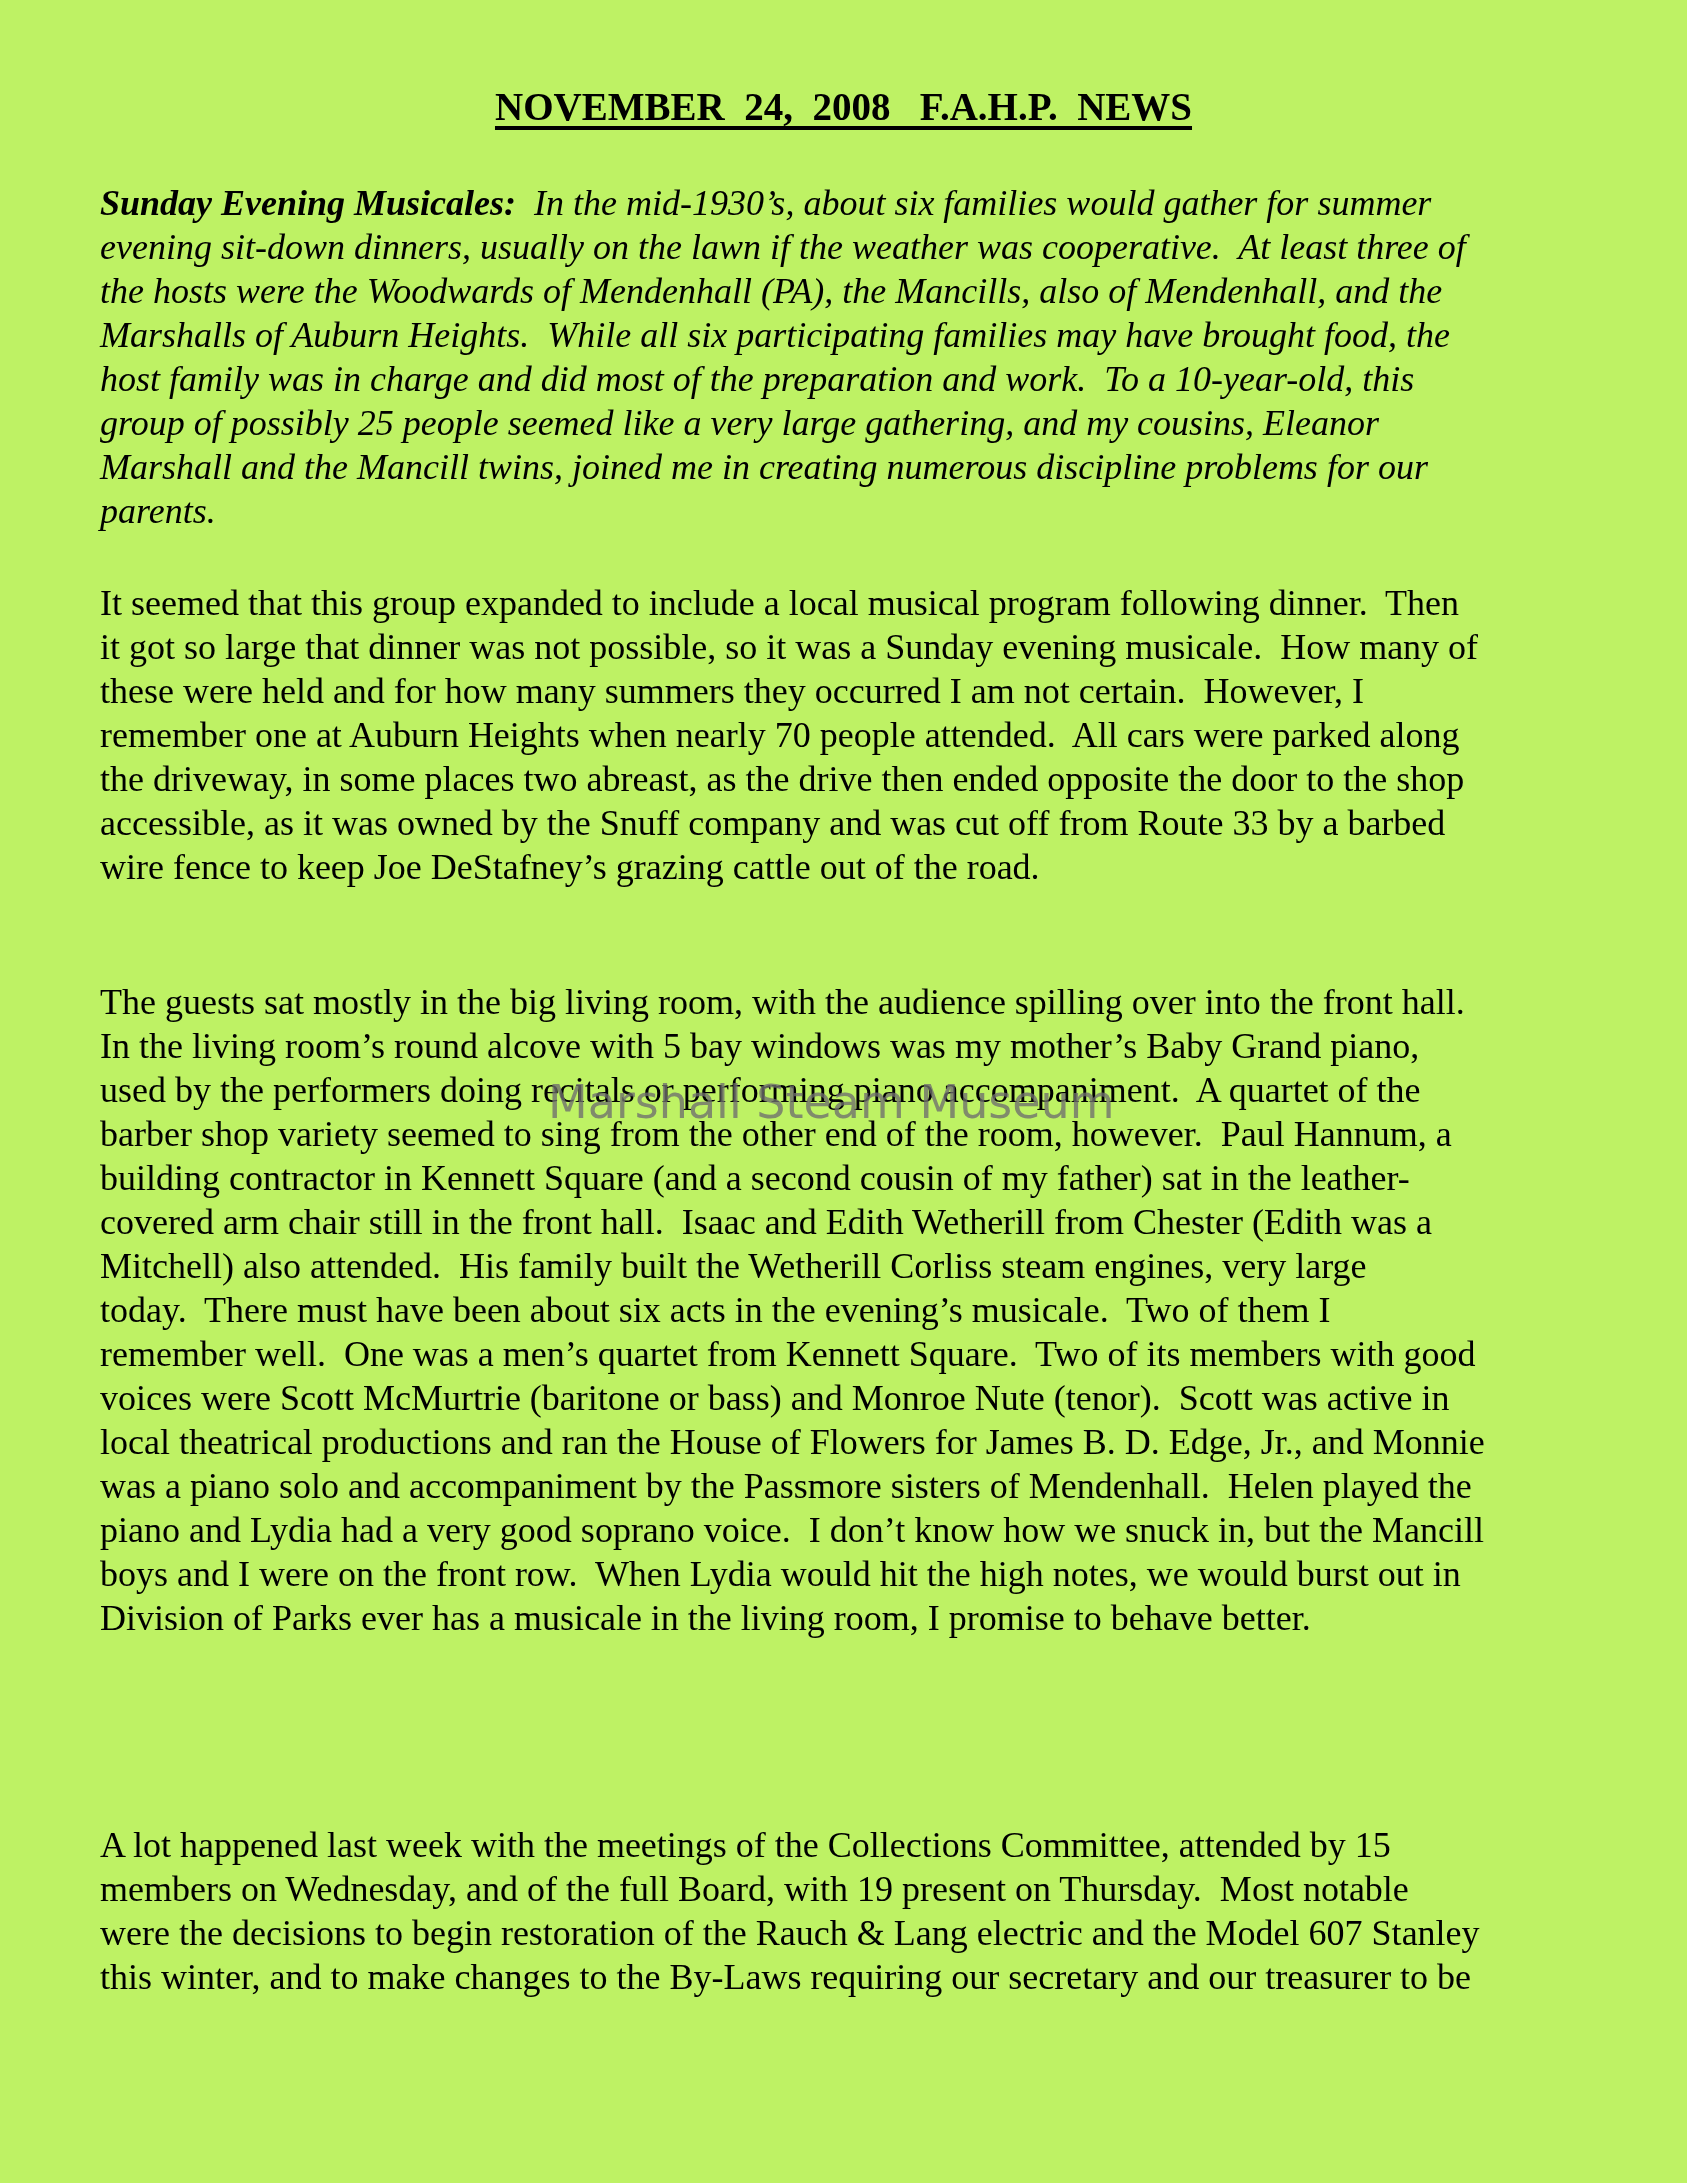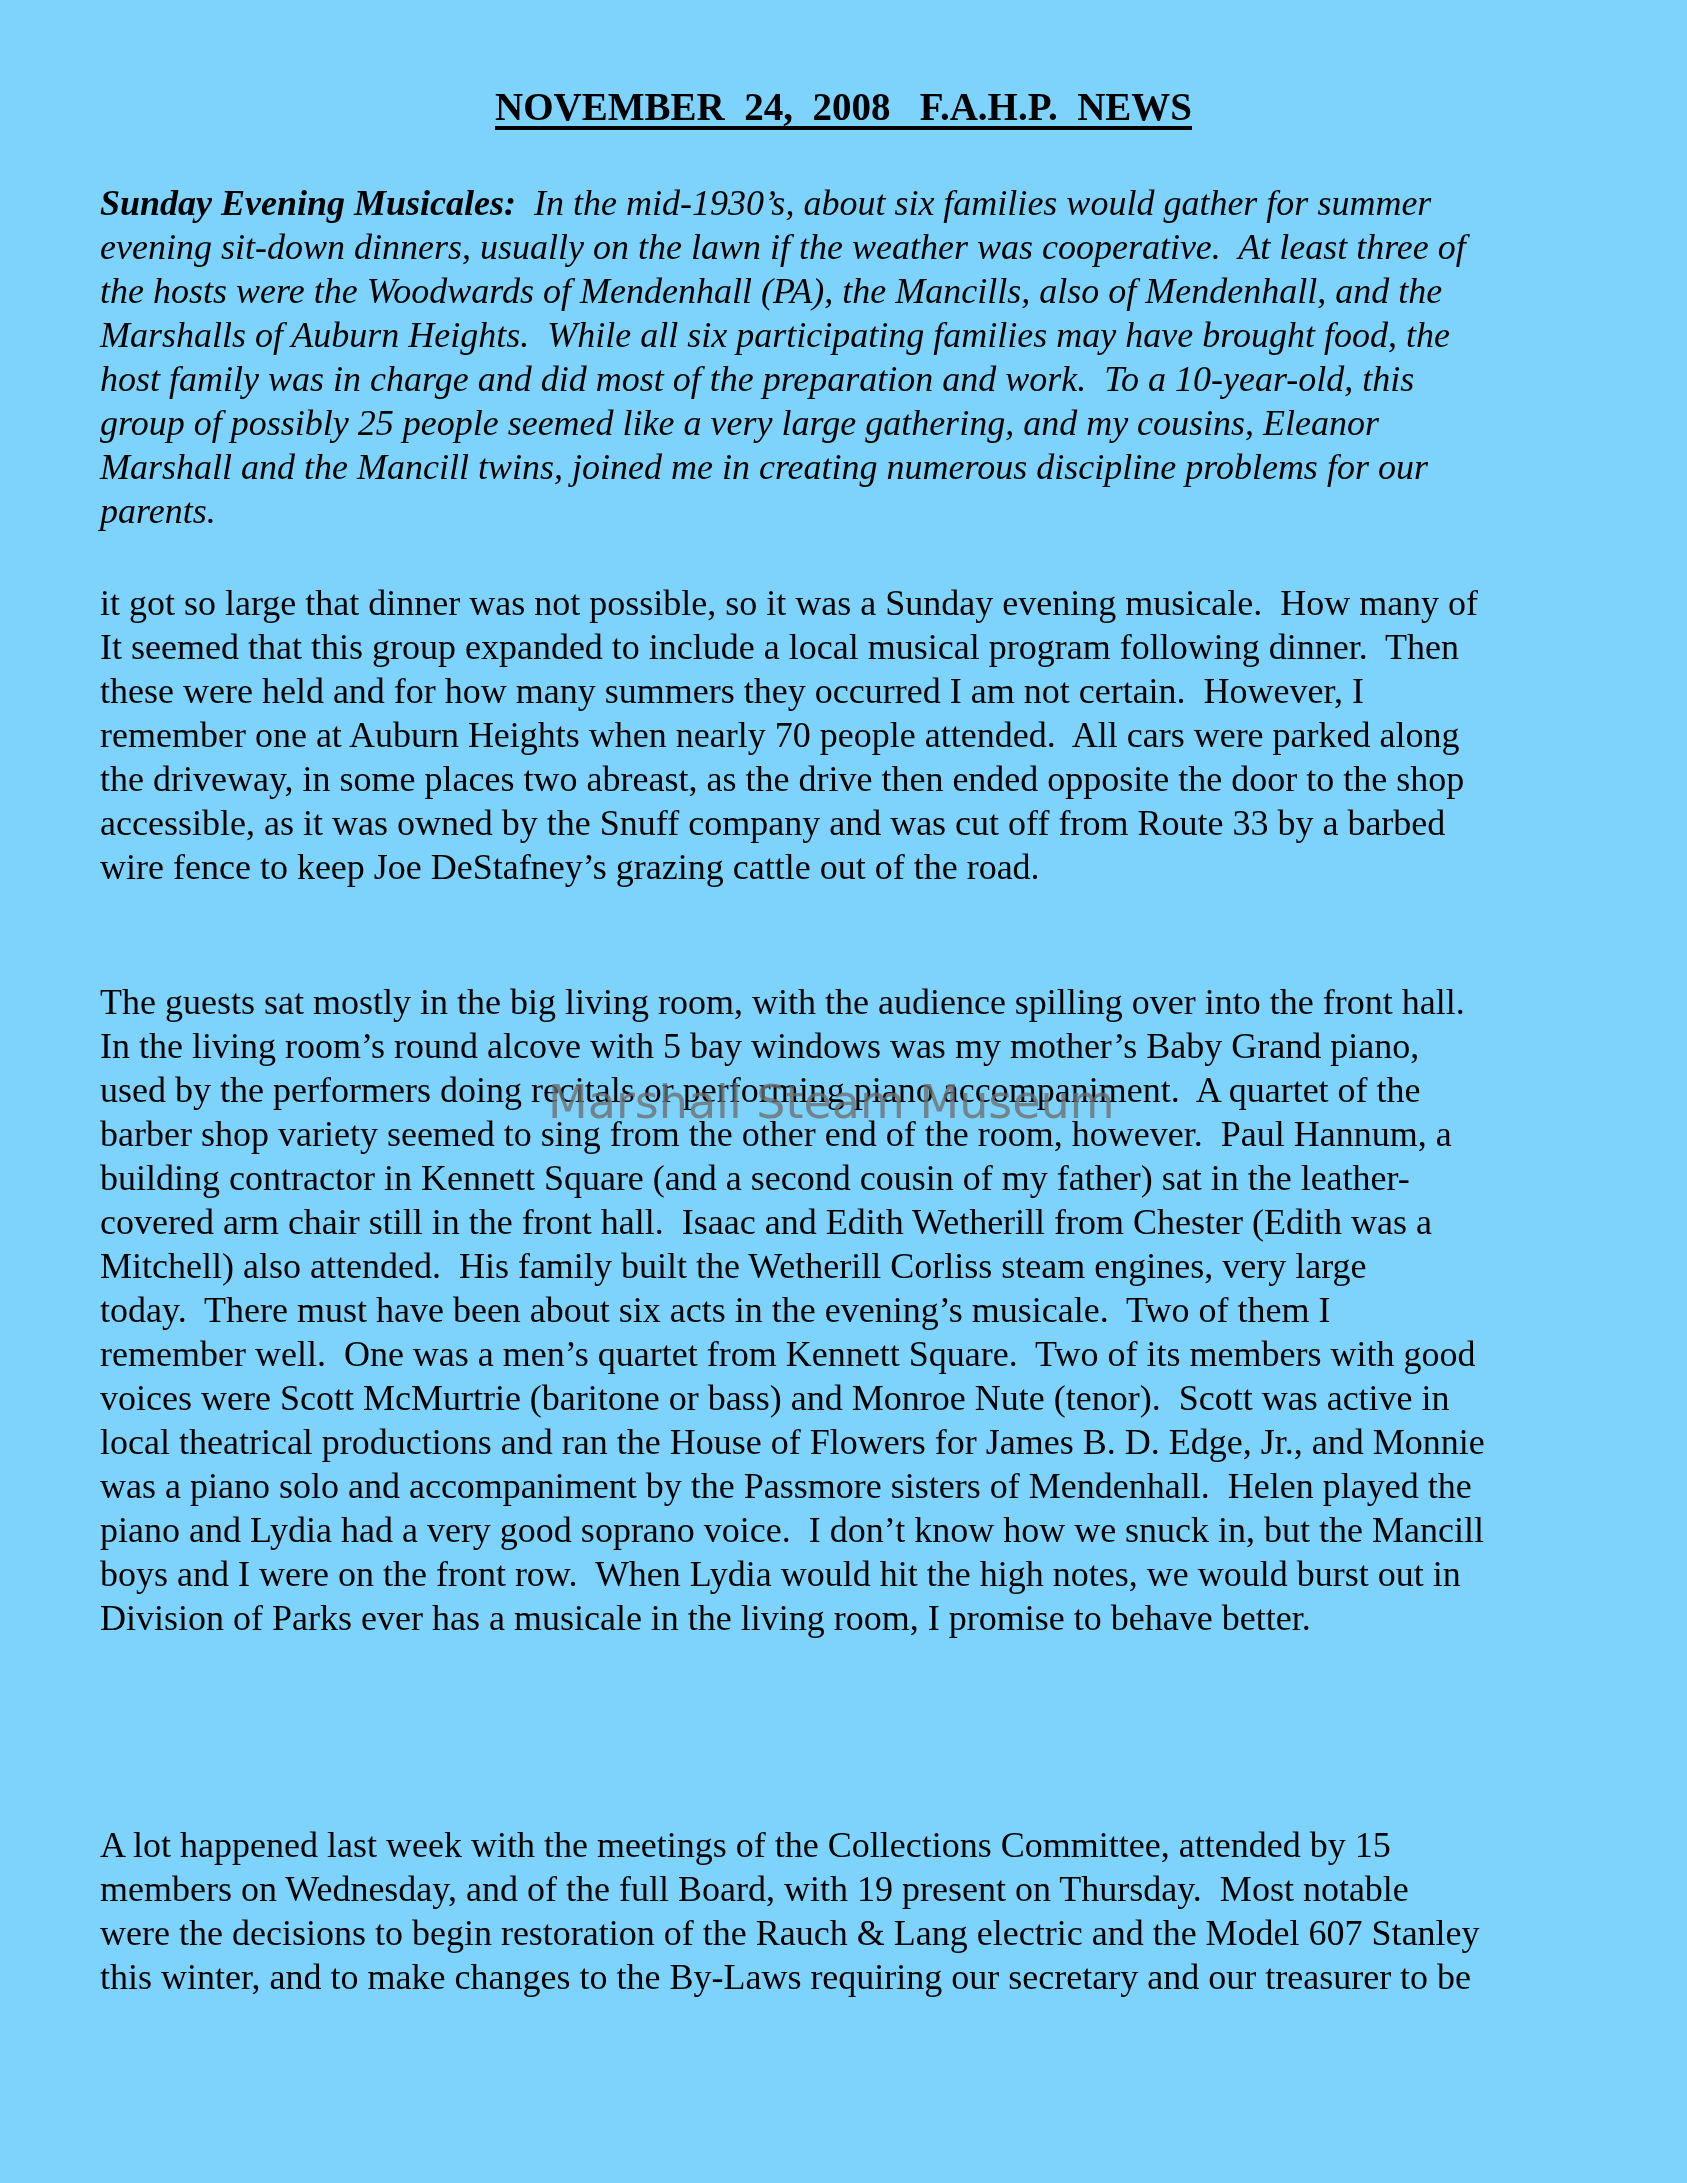--- a/index.html
+++ b/index.html
@@ -14,21 +14,21 @@
       overflow: hidden;
       font-family: "Liberation Serif", "DejaVu Serif", serif;
       color: #000000;
     }
     .page {
       position: absolute;
       left: 0;
       top: 0;
       width: 1687px;
       height: 2183px;
-      background: #7dd3fc;
+      background: #bef264;
     }
     .title {
       position: absolute;
       left: 0;
       top: 79px;
       width: 1687px;
       text-align: center;
       font-weight: bold;
       font-size: 39px;
       line-height: 56px;
@@ -85,22 +85,22 @@
     <span class="line">evening sit-down dinners, usually on the lawn if the weather was cooperative.  At least three of</span>
     <span class="line">the hosts were the Woodwards of Mendenhall (PA), the Mancills, also of Mendenhall, and the</span>
     <span class="line">Marshalls of Auburn Heights.  While all six participating families may have brought food, the</span>
     <span class="line">host family was in charge and did most of the preparation and work.  To a 10-year-old, this</span>
     <span class="line">group of possibly 25 people seemed like a very large gathering, and my cousins, Eleanor</span>
     <span class="line">Marshall and the Mancill twins, joined me in creating numerous discipline problems for our</span>
     <span class="line">parents.</span>
   </div>
 
   <div class="body-text p2">
+    <span class="line">It seemed that this group expanded to include a local musical program following dinner.  Then</span>
     <span class="line">it got so large that dinner was not possible, so it was a Sunday evening musicale.  How many of</span>
-    <span class="line">It seemed that this group expanded to include a local musical program following dinner.  Then</span>
     <span class="line">these were held and for how many summers they occurred I am not certain.  However, I</span>
     <span class="line">remember one at Auburn Heights when nearly 70 people attended.  All cars were parked along</span>
     <span class="line">the driveway, in some places two abreast, as the drive then ended opposite the door to the shop</span>
     <span class="line">accessible, as it was owned by the Snuff company and was cut off from Route 33 by a barbed</span>
     <span class="line">wire fence to keep Joe DeStafney’s grazing cattle out of the road.</span>
   </div>
 
   <div class="body-text p3">
     <span class="line">The guests sat mostly in the big living room, with the audience spilling over into the front hall.</span>
     <span class="line">In the living room’s round alcove with 5 bay windows was my mother’s Baby Grand piano,</span>

